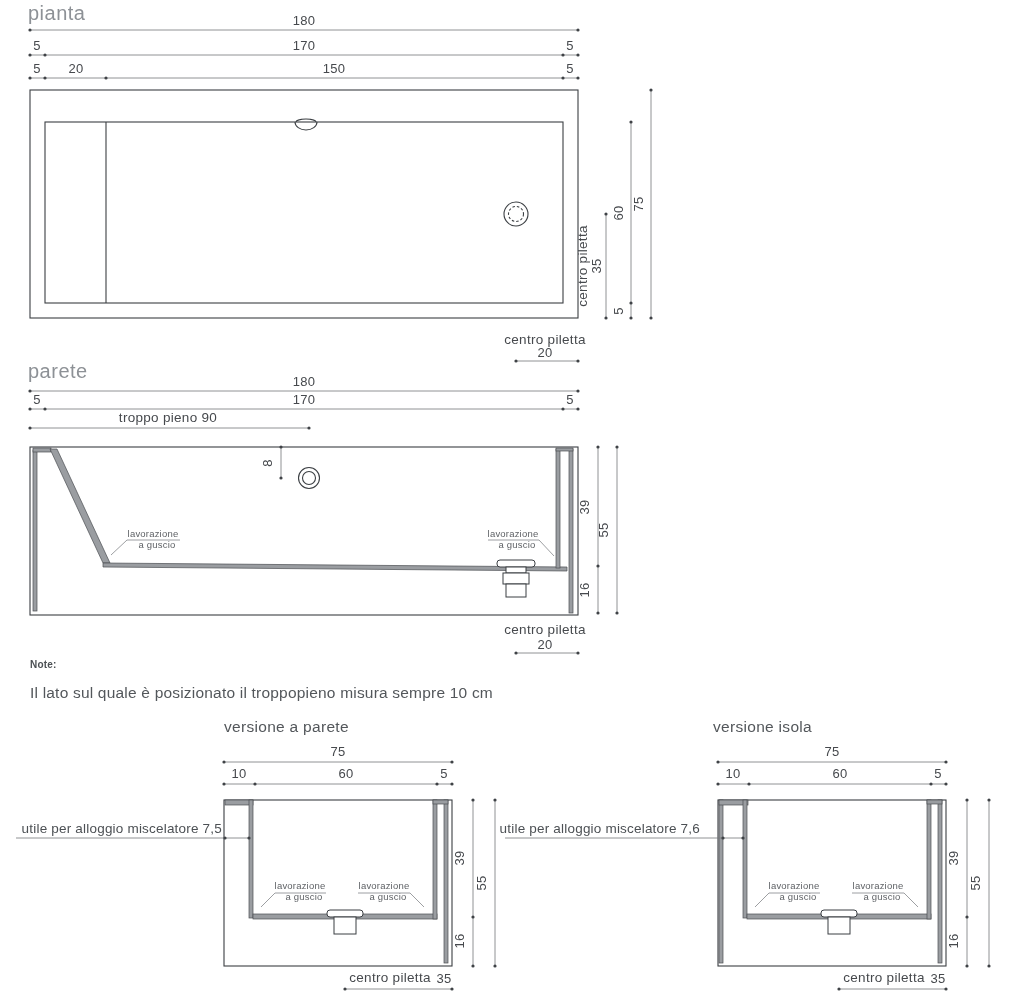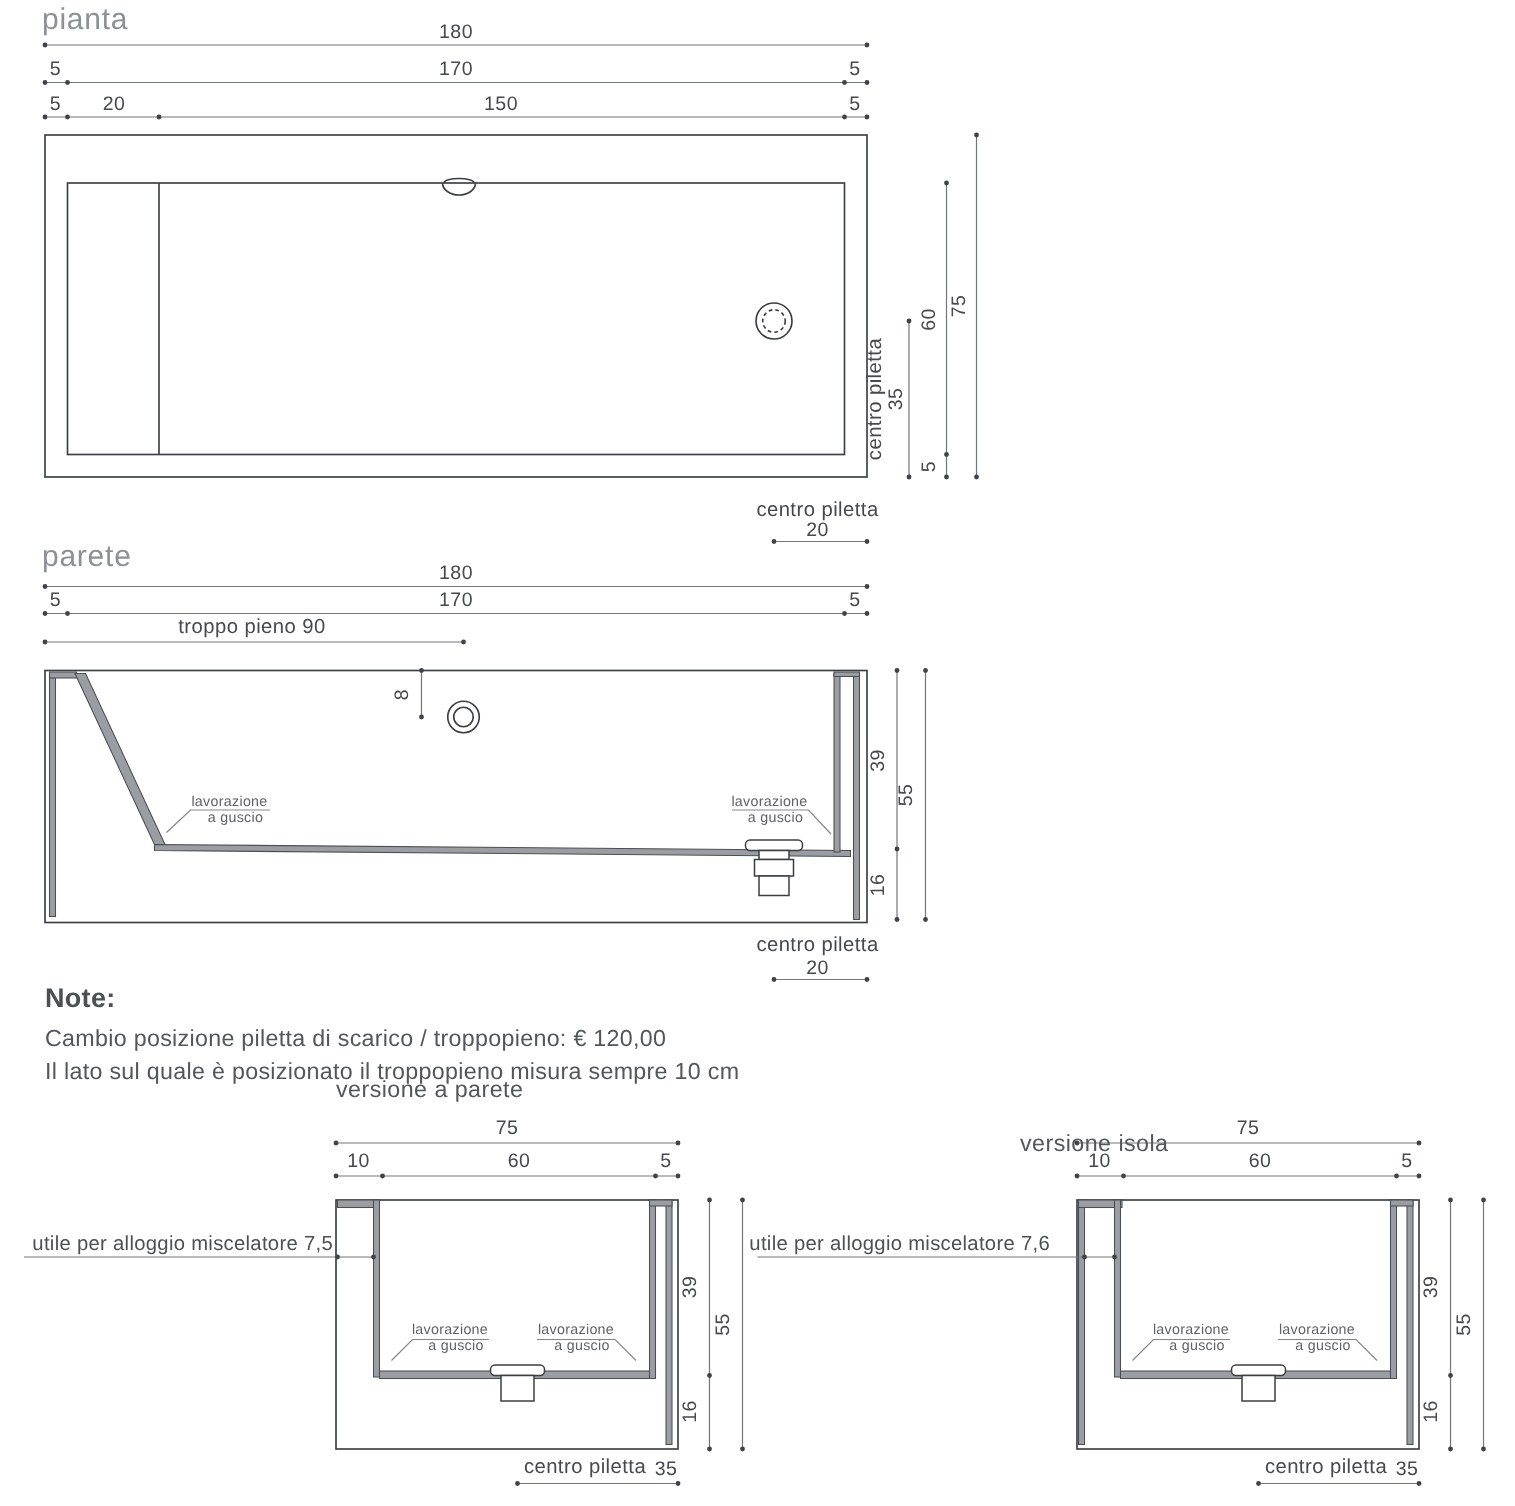--- a/index.html
+++ b/index.html
@@ -3,21 +3,21 @@
 <meta charset="utf-8">
 <style>
   html,body{margin:0;padding:0;background:#fff;}
   .page{position:relative;width:1010px;height:1004px;background:#fff;
         font-family:"Liberation Sans",sans-serif;overflow:hidden;color:#53575b;}
   .abs{position:absolute;white-space:nowrap;}
   .section-title{font-size:20px;color:#8d9196;letter-spacing:.5px;}
   .version-title{font-size:15.5px;color:#53575b;letter-spacing:.3px;text-align:center;}
   .utile-label{font-size:13.5px;color:#4c5054;letter-spacing:.2px;}
   .note-block{font-size:15.5px;line-height:22px;color:#53575b;letter-spacing:.2px;}
-  .note-heading{font-weight:bold;font-size:18px;color:#4c5054;margin-bottom:6px;}
+  .note-heading{font-weight:bold;font-size:10px;color:#4c5054;margin-bottom:6px;}
   svg{position:absolute;left:0;top:0;}
   .ol{fill:none;stroke:#3b3f43;stroke-width:1.1;}
   .olf{fill:#ffffff;stroke:#3b3f43;stroke-width:1;}
   .wl{fill:#9a9da1;stroke:#4b4e52;stroke-width:.7;}
   .dl{stroke:#737679;stroke-width:.8;fill:none;}
   .ldr{stroke:#84878a;stroke-width:.8;fill:none;}
   .mdot{fill:#3f4246;}
   text{fill:#46494d;letter-spacing:.3px;}
   .dt{font-size:13px;}
   .dts{font-size:9.5px;fill:#5f6266;letter-spacing:.2px;}
@@ -239,23 +239,22 @@
       <text class="dt" x="938" y="983" text-anchor="middle">35</text>
       <line class="dl" x1="839" y1="989" x2="946" y2="989" marker-start="url(#d)" marker-end="url(#d)"></line>
     </g>
   </svg>
 
   <div class="abs section-title" style="left:28px;top:2px;">pianta</div>
   <div class="abs section-title" style="left:28px;top:360px;">parete</div>
 
   <div class="abs note-block" style="left:30px;top:654px;">
     <div class="note-heading">Note:</div>
-    <div>Cambio posizione piletta di scarico / troppopieno: € 120,00</div>
     <div>Il lato sul quale è posizionato il troppopieno misura sempre 10 cm</div>
   </div>
 
   <div class="abs version-title" style="left:224px;top:718px;">versione a parete</div>
-  <div class="abs version-title" style="left:680px;top:718px;margin-top:36px;">versione isola</div>
+  <div class="abs version-title" style="left:713px;top:718px;">versione isola</div>
 
   <div class="abs utile-label" style="right:788px;top:821px;">utile per alloggio miscelatore 7,5</div>
   <div class="abs utile-label" style="right:310px;top:821px;">utile per alloggio miscelatore 7,6</div>
 
 </div>
 
 </body></html>

